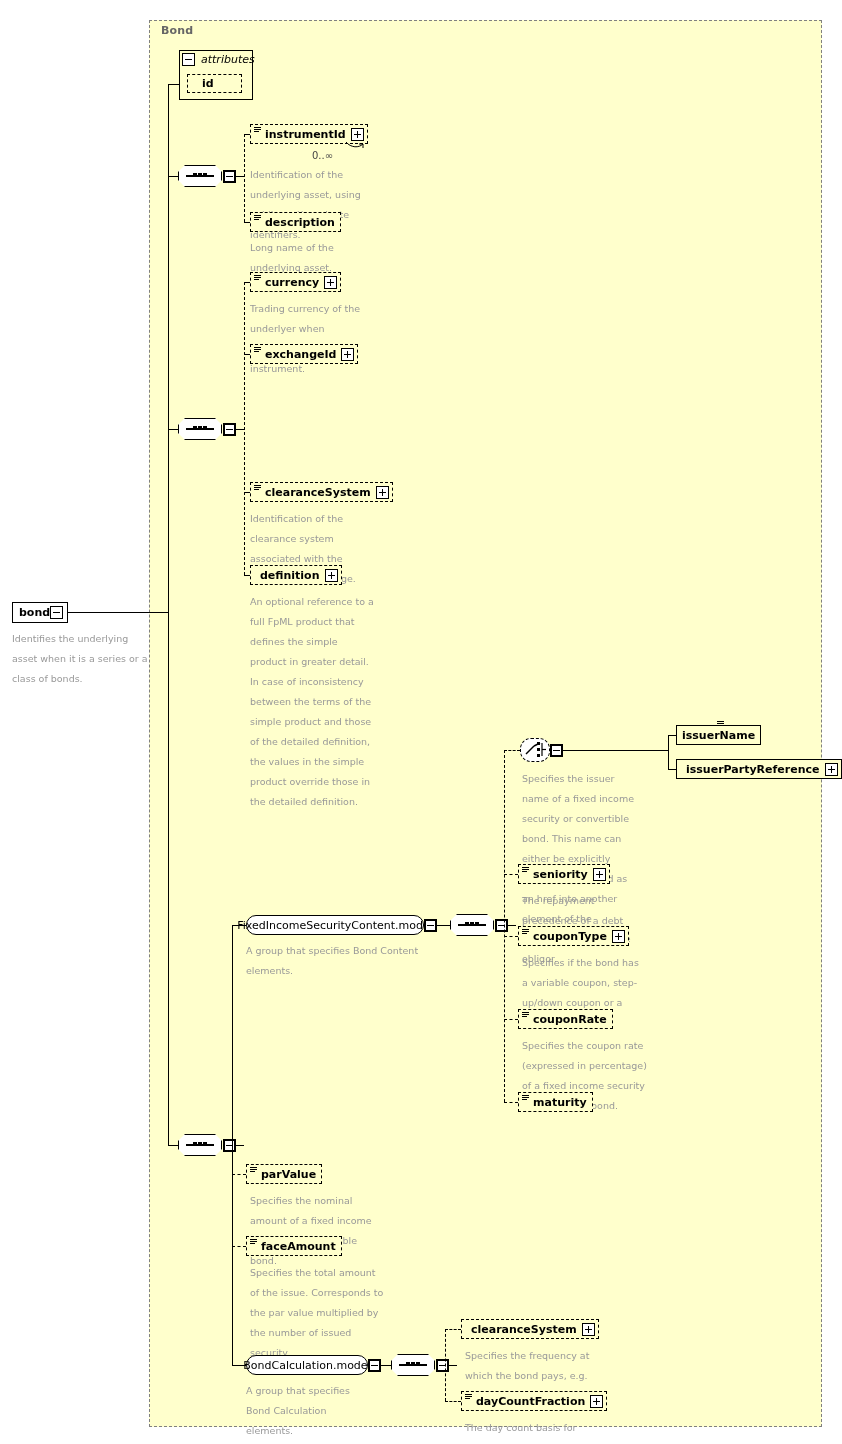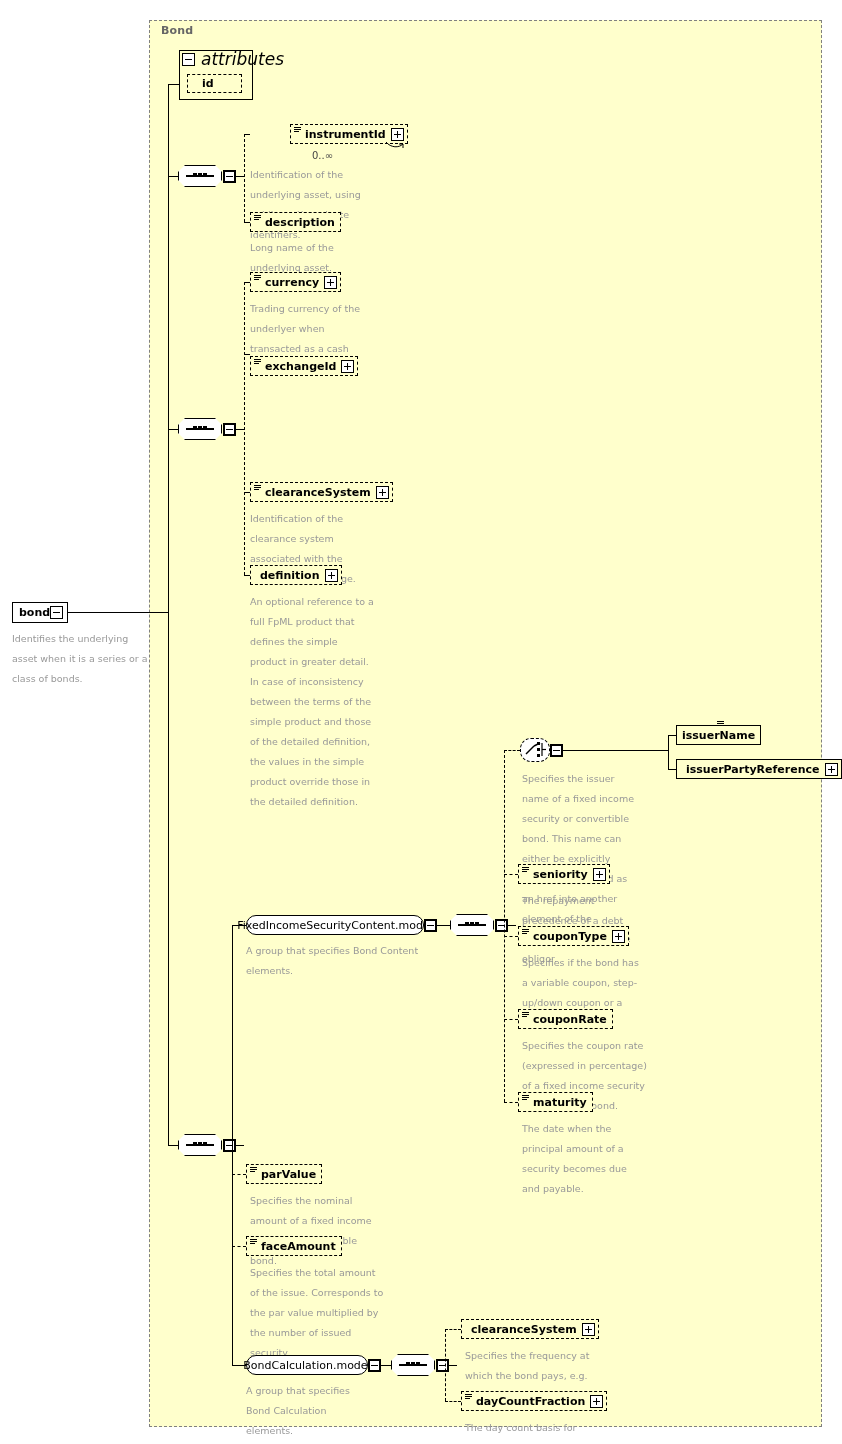--- a/index.html
+++ b/index.html
@@ -127,21 +127,21 @@
     content:""; position:absolute; left:4px; top:100%; width:100%; height:4px; background:#b0b0b0; z-index:-1;
   }
   #attributes-box::before{
     content:""; position:absolute; left:100%; top:4px; width:4px; height:100%; background:#b0b0b0; z-index:-1;
   }
   #attributes-header{
     position:absolute; left:179px; top:38px; height:18px;
     display:flex; align-items:center; padding-left:3px;
   }
   #attributes-header .lbl{
-    font-size:17px; font-style:italic; color:#000; padding-left:3px;text-align:right;
+    font-size:11px; font-style:italic; color:#000; padding-left:3px;text-align:right;
   }
   #attr-id {
     position:absolute; left:187px; top:62px; width:55px; height:19px;
     border:1px dashed #000; background:#ffffcc; box-sizing:border-box;
     display:flex; align-items:center;
   }
   #attr-id .lbl{ font-size:11px; font-weight:bold; padding-left:14px;}
   #attr-id::after{content:"";position:absolute;left:4px;top:100%;width:100%;height:4px;background:#b0b0b0;z-index:-1;}
   #attr-id::before{content:"";position:absolute;left:100%;top:4px;width:4px;height:100%;background:#b0b0b0;z-index:-1;}
 
@@ -256,21 +256,21 @@
     <div class="bar"></div>
     <div class="dot" style="left:15px;"></div>
     <div class="dot" style="left:20px;"></div>
     <div class="dot" style="left:25px;"></div>
   </div>
   <div class="pmbox" style="left:223px; top:158px;"></div>
   <div class="hline" style="left:236px; top:164px; width:8px;"></div>
   <div class="vline dash" style="left:244px; top:122px; height:88px;"></div>
 
   <div class="hline dash" style="left:244px; top:122px; width:6px;"></div>
-  <div class="node opt" style="left:250px; top:112px;margin-left:40px;">
+  <div class="node opt" style="left:250px; top:112px;">
     <span class="seqicon">
         <i></i>
         <i></i>
         <i></i>
       </span>
     <span class="lbl">instrumentId</span>
     <span class="pm plus"></span>
     <svg class="repeat" viewBox="0 0 20 9">
       <path d="M1 2 C6 8, 14 8, 18 4" stroke="#000" fill="none" stroke-width="1"></path>
       <path d="M18 4 L14 4 M18 4 L18 8" stroke="#000" fill="none" stroke-width="1"></path>
@@ -309,21 +309,21 @@
         <i></i>
         <i></i>
         <i></i>
       </span>
     <span class="lbl">currency</span>
     <span class="pm plus"></span>
   </div>
   <div class="ann" style="left:250px; top:287px; width:125px;">Trading currency of the underlyer when transacted as a cash instrument.</div>
 
   <div class="hline dash" style="left:244px; top:342px; width:6px;"></div>
-  <div class="node opt" style="left:250px; top:332px;margin-top:12px;">
+  <div class="node opt" style="left:250px; top:332px;">
     <span class="seqicon">
         <i></i>
         <i></i>
         <i></i>
       </span>
     <span class="lbl">exchangeId</span>
     <span class="pm plus"></span>
   </div>
 
   <div class="hline dash" style="left:244px; top:480px; width:6px;"></div>
@@ -451,21 +451,20 @@
 
   <div class="hline dash" style="left:504px; top:1090px; width:14px;"></div>
   <div class="node opt" style="left:518px; top:1080px;">
     <span class="seqicon">
         <i></i>
         <i></i>
         <i></i>
       </span>
     <span class="lbl">maturity</span>
   </div>
-  <div class="ann" style="left:522px; top:1107px; width:125px;">The date when the principal amount of a security becomes due and payable.</div>
 
   <div class="hline dash" style="left:232px; top:1162px; width:14px;"></div>
   <div class="node opt" style="left:246px; top:1152px;">
     <span class="seqicon">
         <i></i>
         <i></i>
         <i></i>
       </span>
     <span class="lbl">parValue</span>
   </div>

